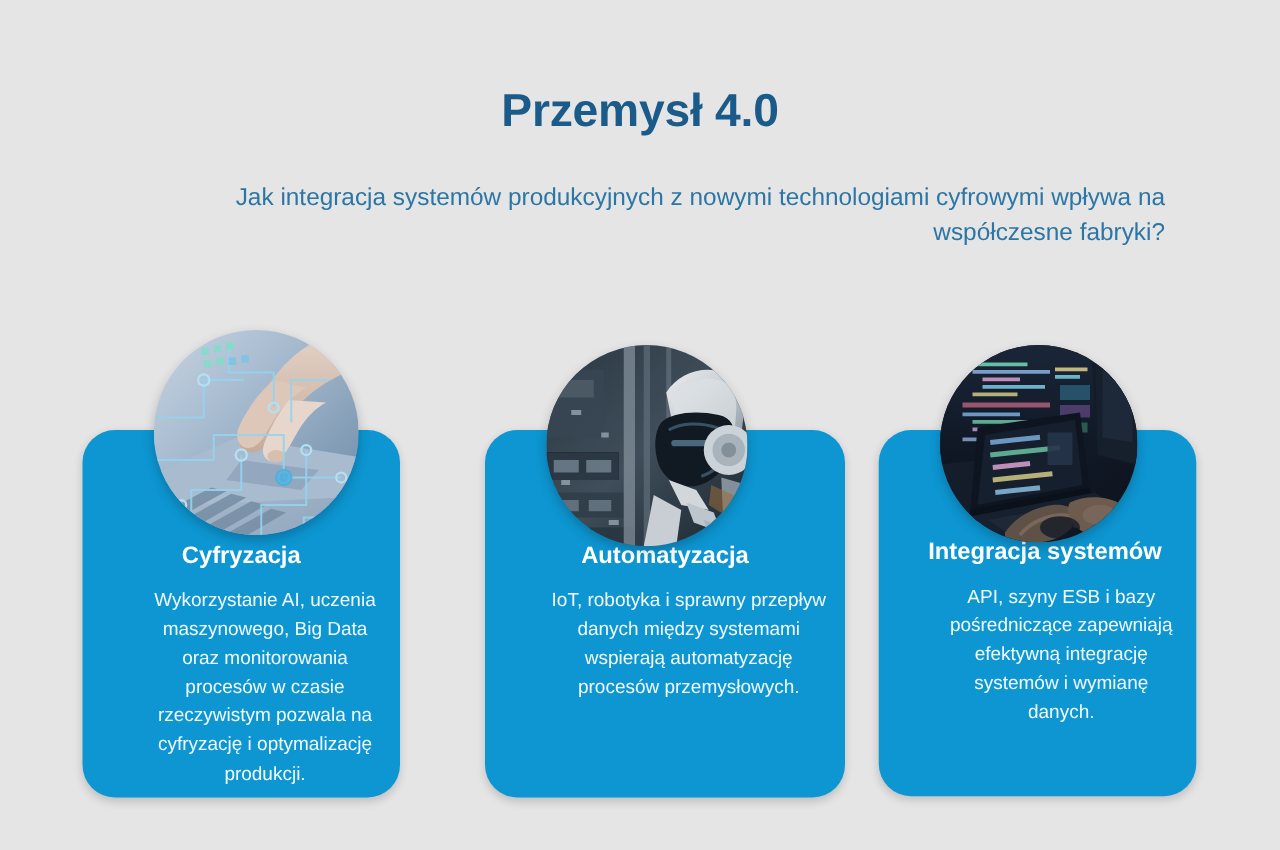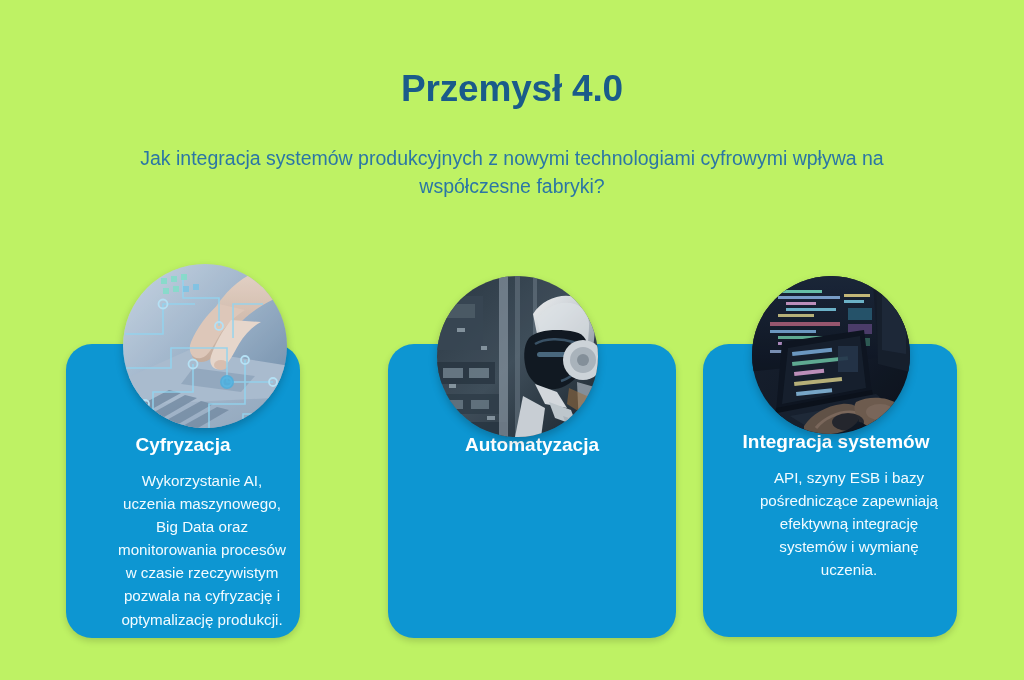--- a/index.html
+++ b/index.html
@@ -12,55 +12,55 @@
     height: 680px;
     position: relative;
     overflow: hidden;
     font-family: "Liberation Sans", sans-serif;
     -webkit-font-smoothing: antialiased;
   }
 
   .slide {
     position: absolute;
     inset: 0;
-    background: #bef264;
+    background: #e5e5e5;
   }
 
   
   .title {
     position: absolute;
     left: 0;
     top: 68px;
     width: 1024px;
     text-align: center;
     font-size: 37px;
     font-weight: bold;
     color: #1a5b8a;
     letter-spacing: -0.2px;
   }
   .subtitle {
     position: absolute;
     left: 92px;
     top: 145px;
     width: 840px;
-    text-align: center;
+    text-align: right;
     font-size: 19.5px;
     font-weight: normal;
     color: #2b76a5;
     line-height: 1.42;
   }
 
   
   .card {
     position: absolute;
     background: #0d96d2;
     border-radius: 26px;
     box-shadow: 0 3px 7px rgba(0,0,0,0.16);
   }
-  .card-1 { left: 66px;  top: 344px; width: 234px; height: 294px; }
+  .card-1 { left: 66px;  top: 344px; width: 254px; height: 294px; }
   .card-2 { left: 388px; top: 344px; width: 288px; height: 294px; }
   .card-3 { left: 703px; top: 344px; width: 254px; height: 293px; }
 
   .card-heading {
     position: absolute;
     left: 0;
     right: 0;
     top: 90px;
     text-align: center;
     color: #ffffff;
@@ -181,20 +181,21 @@
       <g fill="#6fc3e8" opacity="0.8">
         <rect x="60" y="22" width="6" height="6"></rect>
         <rect x="70" y="20" width="6" height="6"></rect>
       </g>
       <rect width="164" height="164" fill="#a8c4e0" opacity="0.16"></rect>
     </svg>
   </div>
 
   <div class="card card-2">
     <div class="card-heading">Automatyzacja</div>
+    <div class="card-body">IoT, robotyka i sprawny przepływ danych między systemami wspierają automatyzację procesów przemysłowych.</div>
   </div>
 
   <div class="photo photo-2">
     <svg viewBox="0 0 161 161" preserveAspectRatio="xMidYMid slice">
       <defs>
         <linearGradient id="g2bg" x1="0" y1="0" x2="1" y2="1">
           <stop offset="0%" stop-color="#2e3b47"></stop>
           <stop offset="50%" stop-color="#44535f"></stop>
           <stop offset="100%" stop-color="#1d2730"></stop>
         </linearGradient>
@@ -254,21 +255,21 @@
         <path d="M140 106 L161 112 L161 161 L142 150 Z" fill="#a9b3bc" opacity="0.8"></path>
 
         <path d="M132 112 L150 120 L146 138 L130 128 Z" fill="#a8743e" opacity="0.55"></path>
       </g>
       <rect width="161" height="161" fill="#0b1622" opacity="0.08"></rect>
     </svg>
   </div>
 
   <div class="card card-3">
     <div class="card-heading">Integracja systemów</div>
-    <div class="card-body">API, szyny ESB i bazy pośredniczące zapewniają efektywną integrację systemów i wymianę uczenia.</div>
+    <div class="card-body">API, szyny ESB i bazy pośredniczące zapewniają efektywną integrację systemów i wymianę danych.</div>
   </div>
 
   <div class="photo photo-3">
     <svg viewBox="0 0 158 158" preserveAspectRatio="xMidYMid slice">
       <defs>
         <linearGradient id="g3bg" x1="0" y1="0" x2="1" y2="1">
           <stop offset="0%" stop-color="#1b2433"></stop>
           <stop offset="60%" stop-color="#141c29"></stop>
           <stop offset="100%" stop-color="#0c1119"></stop>
         </linearGradient>

